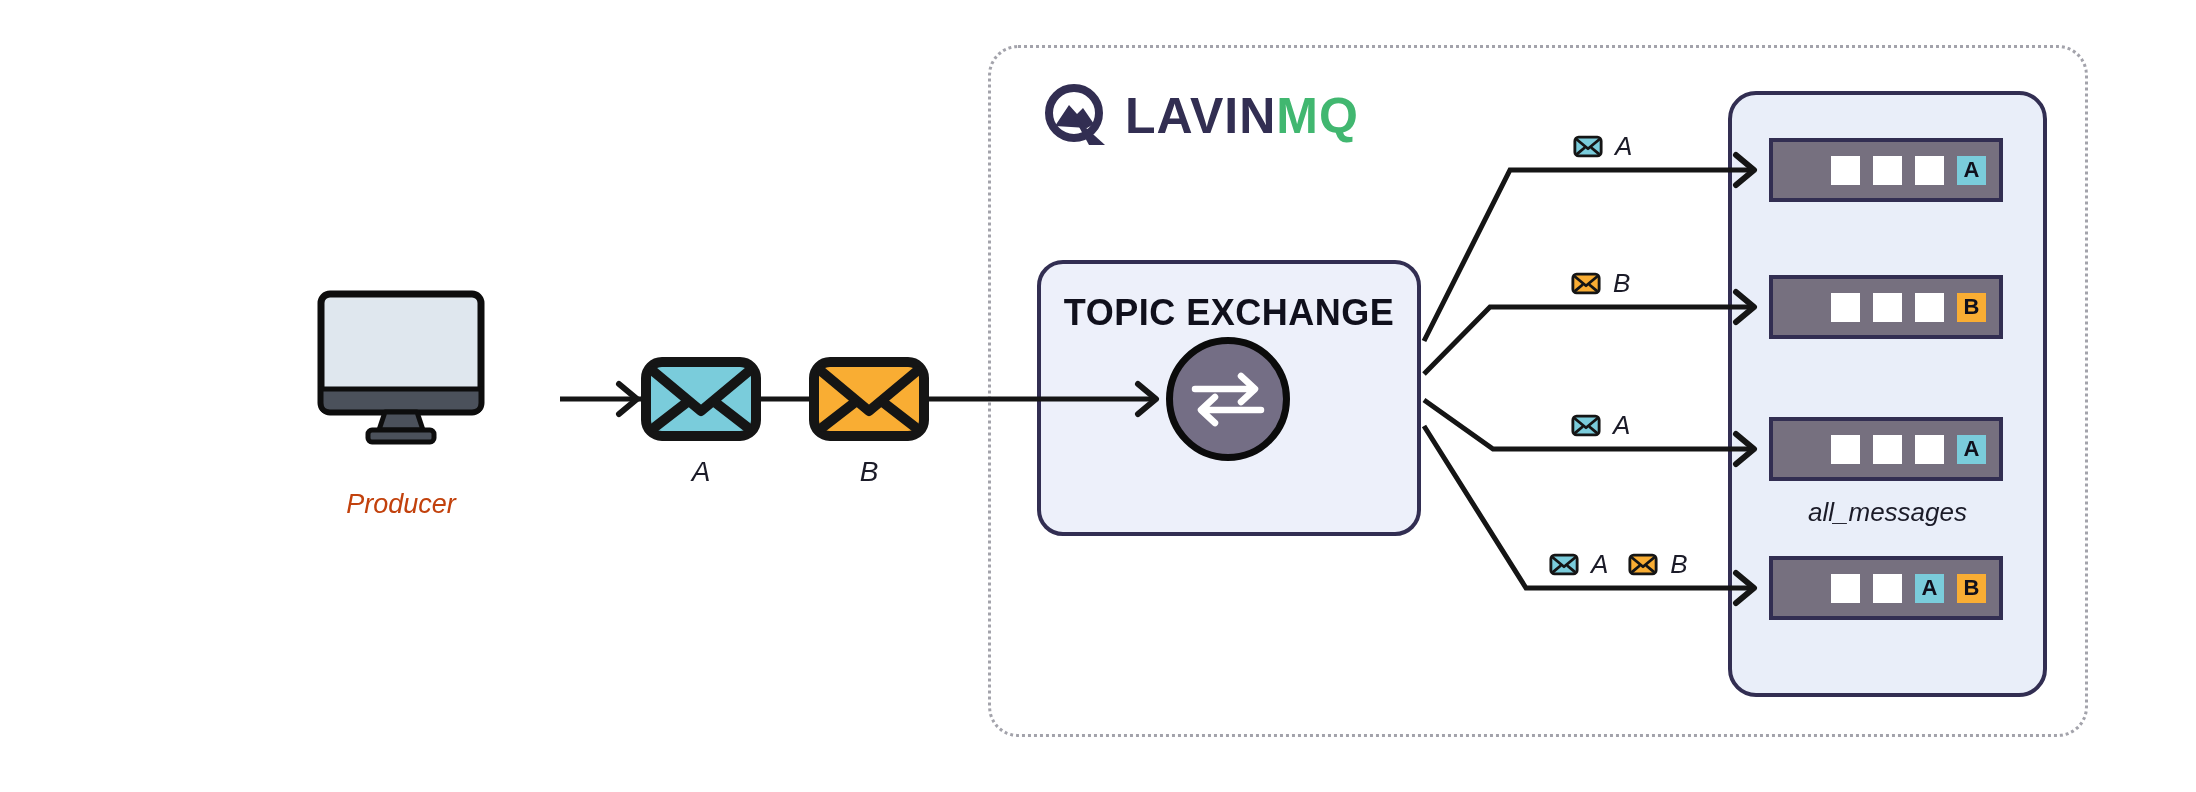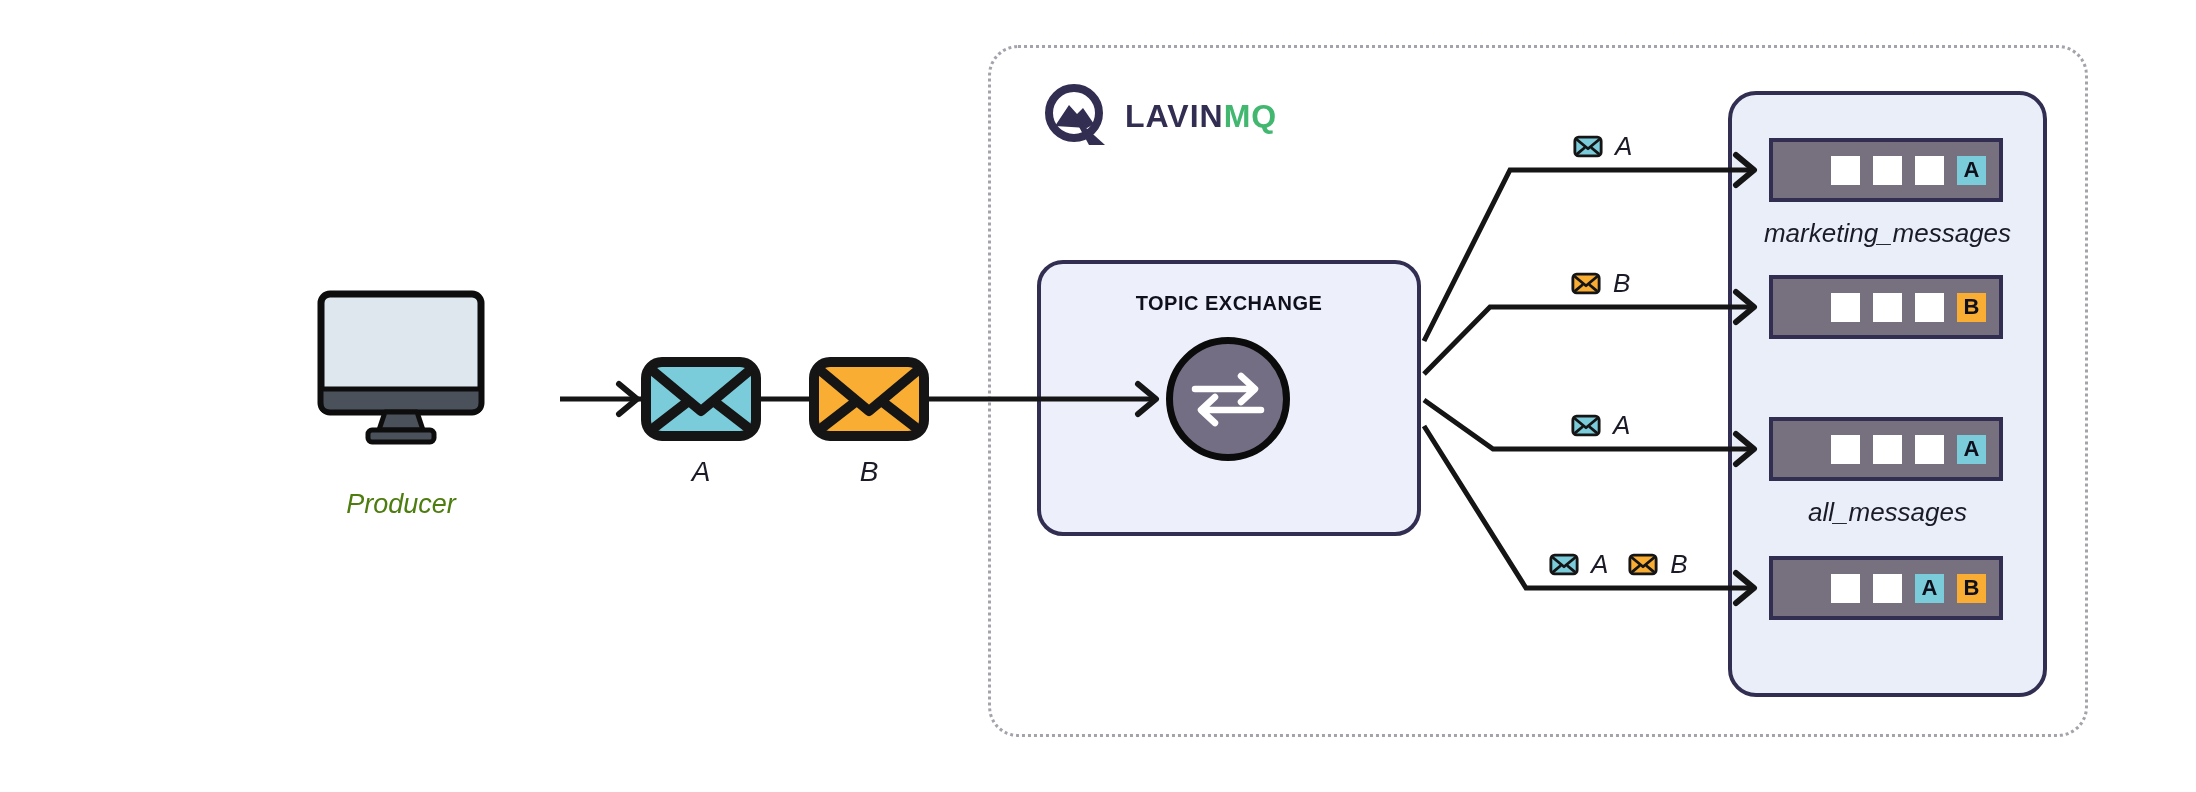--- a/index.html
+++ b/index.html
@@ -26,28 +26,28 @@
     box-sizing:border-box;
   }
 
   
   .wires { left:0; top:0; pointer-events:none; }
   .wire { stroke:#151515; stroke-width:5; fill:none; }
   .chev { stroke:#151515; stroke-width:6; fill:none; stroke-linecap:round; stroke-linejoin:round; }
 
   
   .logo { left:1043px; top:82px; display:flex; align-items:center; gap:14px; }
-  .wordmark { font-size:32px; font-weight:bold; letter-spacing:1px; line-height:1; }
+  .wordmark { font-size:50px; font-weight:bold; letter-spacing:1px; line-height:1; }
   .brand-primary { color:var(--navy); }
   .brand-secondary { color:var(--logo-green); }
 
   
   .exchange-title {
     left:1037px; top:292px; width:384px; text-align:center;
-    font-size:20px; font-weight:bold; color:#10101c; letter-spacing:0.5px;
+    font-size:36px; font-weight:bold; color:#10101c; letter-spacing:0.5px;
   }
   .exchange-circle {
     left:1166px; top:337px; width:124px; height:124px; border-radius:50%;
     background:var(--exchange-circle); border:7px solid #0b0b0b; box-sizing:border-box;
   }
 
   
   .env-line { fill:none; stroke:#151515; stroke-linecap:round; stroke-linejoin:round; }
   .env-body { stroke:#151515; fill:#ffffff; }
   .env[data-type="a"] .env-body { fill:var(--message-a); }
@@ -67,21 +67,21 @@
   }
   .slot {
     width:29px; height:29px; background:#ffffff;
     display:flex; align-items:center; justify-content:center;
   }
   .slot[data-type="a"] { background:var(--message-a); }
   .slot[data-type="b"] { background:var(--message-b); }
   .slot-letter { font-size:22px; font-weight:600; color:#10101c; line-height:1; }
   .queue-label { width:319px; left:1728px; text-align:center; font-style:italic; font-size:26px; color:#1b1b28; }
 
-  .producer-label { left:242px; top:489px; width:318px; text-align:center; font-style:italic; font-size:27px; color:#4d7c0f; }
+  .producer-label { left:242px; top:489px; width:318px; text-align:center; font-style:italic; font-size:27px; color:#c2410c; }
 </style>
 </head>
 <body>
 
 <div class="canvas">
 
   <div class="abs dashed-box"></div>
 
   <div class="abs queue-panel"></div>
 
@@ -195,21 +195,20 @@
     <div class="slot" data-type="empty">
         <span class="slot-letter"></span>
       </div>
     <div class="slot" data-type="empty">
         <span class="slot-letter"></span>
       </div>
     <div class="slot" data-type="a">
         <span class="slot-letter">A</span>
       </div>
   </div>
-  <div class="abs queue-label" style="top:218px;">marketing_messages</div>
 
   <div class="abs queue-bar" style="left:1769px; top:275px;">
     <div class="slot" data-type="empty">
         <span class="slot-letter"></span>
       </div>
     <div class="slot" data-type="empty">
         <span class="slot-letter"></span>
       </div>
     <div class="slot" data-type="empty">
         <span class="slot-letter"></span>

